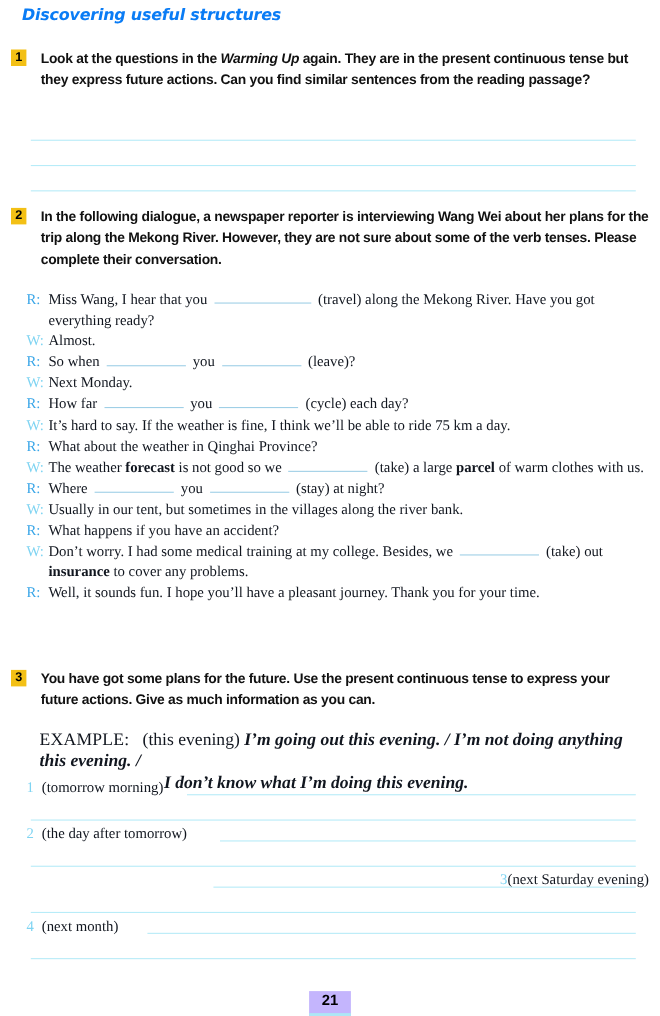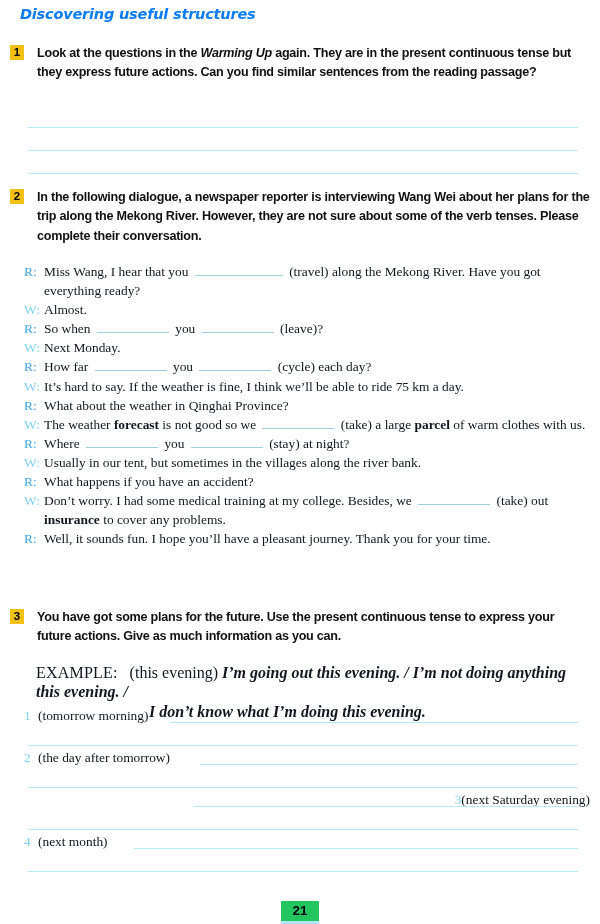--- a/index.html
+++ b/index.html
@@ -159,21 +159,21 @@
   }
   .prompt .plabel { color: #11161f; }
 
   
   .pagenum-wrap {
     position: absolute;
     left: 281px;
     top: 901px;
     width: 38px;
     height: 20px;
-    background: #22c55e;
+    background: #c4b5fd;
     border-bottom: 3px solid #aee6f5;
     text-align: center;
   }
   .pagenum {
     font-family: "Liberation Sans", sans-serif;
     font-weight: bold;
     font-size: 13.5px;
     line-height: 17px;
     color: #000000;
   }

